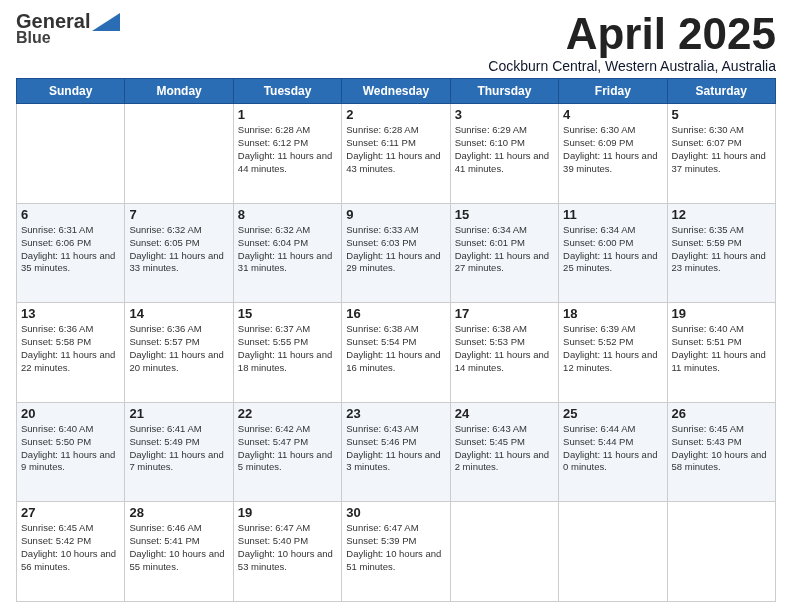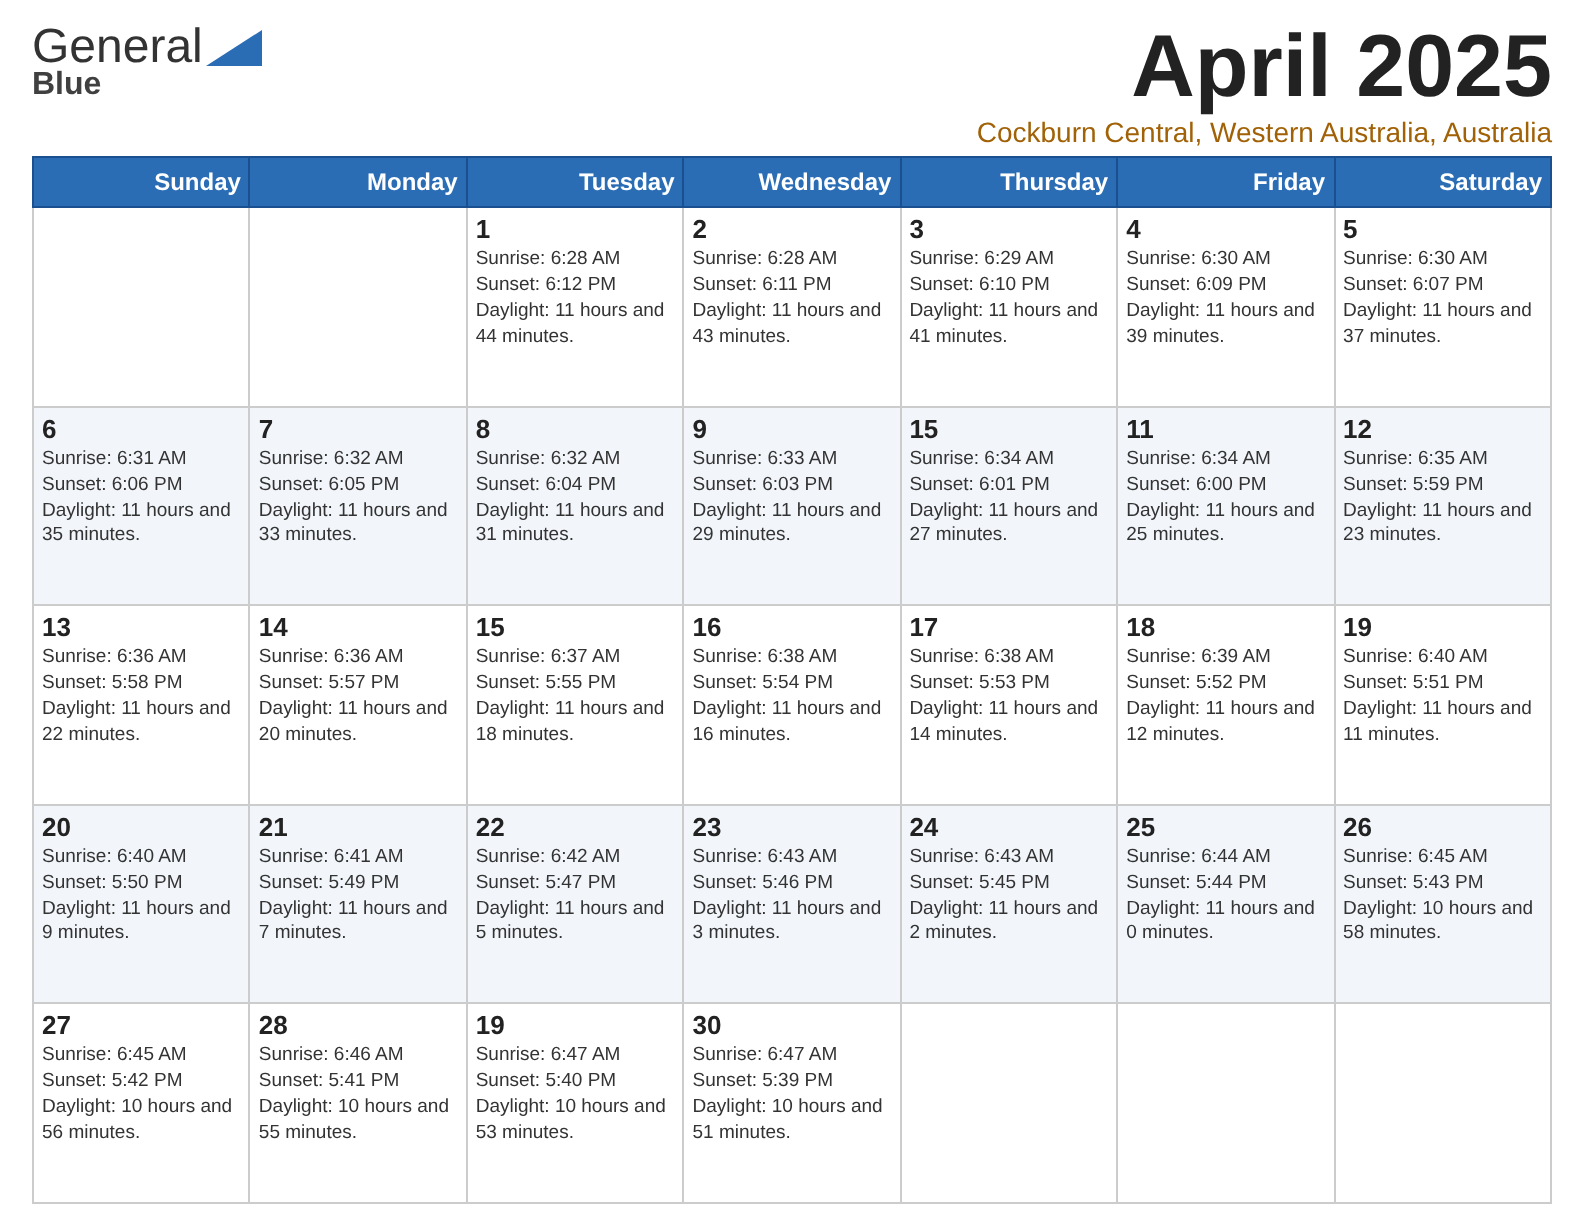--- a/index.html
+++ b/index.html
@@ -32,36 +32,36 @@
       text-align: right;
     }
     .calendar-title {
       font-size: 44px;
       font-weight: bold;
       color: #222;
       line-height: 1.1;
     }
     .calendar-subtitle {
       font-size: 14px;
-      color: #a16207;
+      color: #0f172a;
     }
     .calendar {
       flex: 1;
       border: 1px solid #ccc;
       border-collapse: collapse;
       width: 100%;
       table-layout: fixed;
     }
     .calendar th {
       background: #2a6db5;
       color: #fff;
       font-size: 12px;
       font-weight: bold;
       padding: 5px 4px;
-      text-align: right;
+      text-align: center;
       border: 1px solid #1a5090;
     }
     .calendar td {
       border: 1px solid #ccc;
       vertical-align: top;
       padding: 3px 4px;
       font-size: 10px;
       color: #333;
       height: 82px;
     }
@@ -84,21 +84,21 @@
     tr:nth-child(even) td { background: #f2f6fb; }
     thead tr th { background: #2a6db5; }
   </style>
 </head>
 <body>
 
 <div class="page">
   <div class="header">
     <div class="logo">
       <div style="display:flex;align-items:center;">
-        <span style="font-size:24px;font-weight:normal;color:#333;">General</span>
+        <span style="font-size:20px;font-weight:bold;color:#333;">General</span>
         <svg width="28" height="18" viewBox="0 0 28 18" style="margin-left:2px;">
           <polygon points="0,18 28,0 28,18" fill="#2a6db5"></polygon>
         </svg>
       </div>
       <span style="font-size:16px;font-weight:bold;color:#404040;margin-top:-4px;">Blue</span>
     </div>
     <div class="title-block">
       <div class="calendar-title">April 2025</div>
       <div class="calendar-subtitle">Cockburn Central, Western Australia, Australia</div>
     </div>

